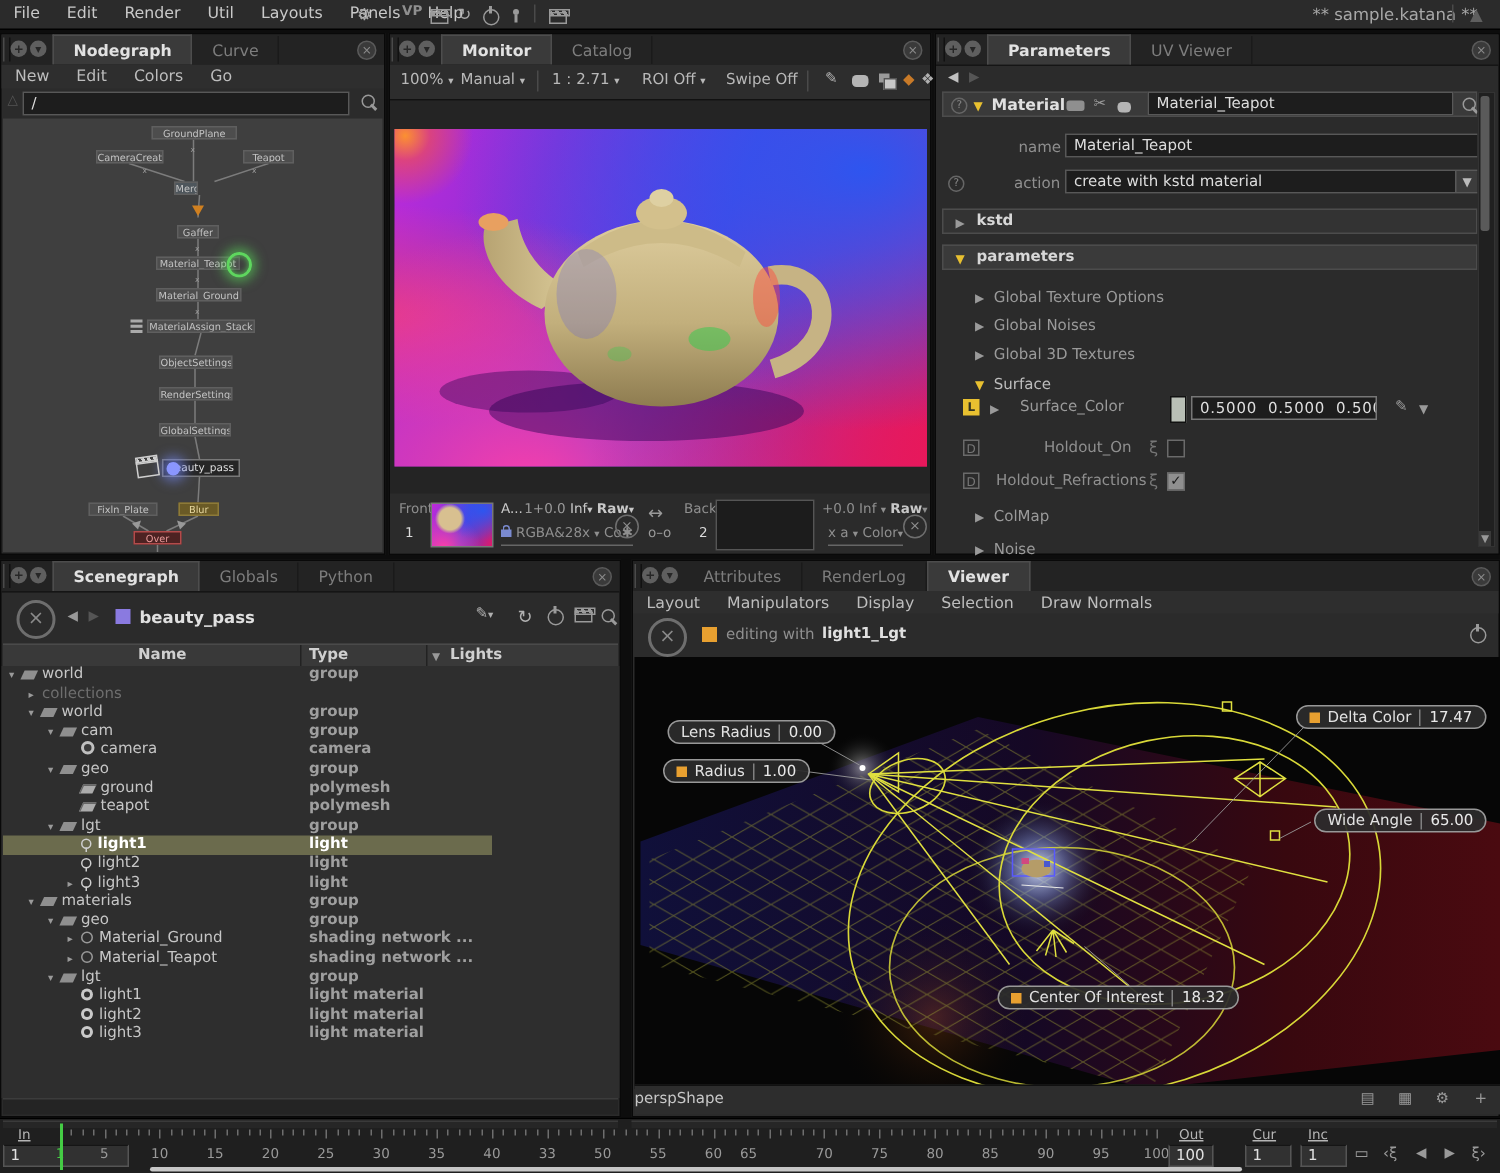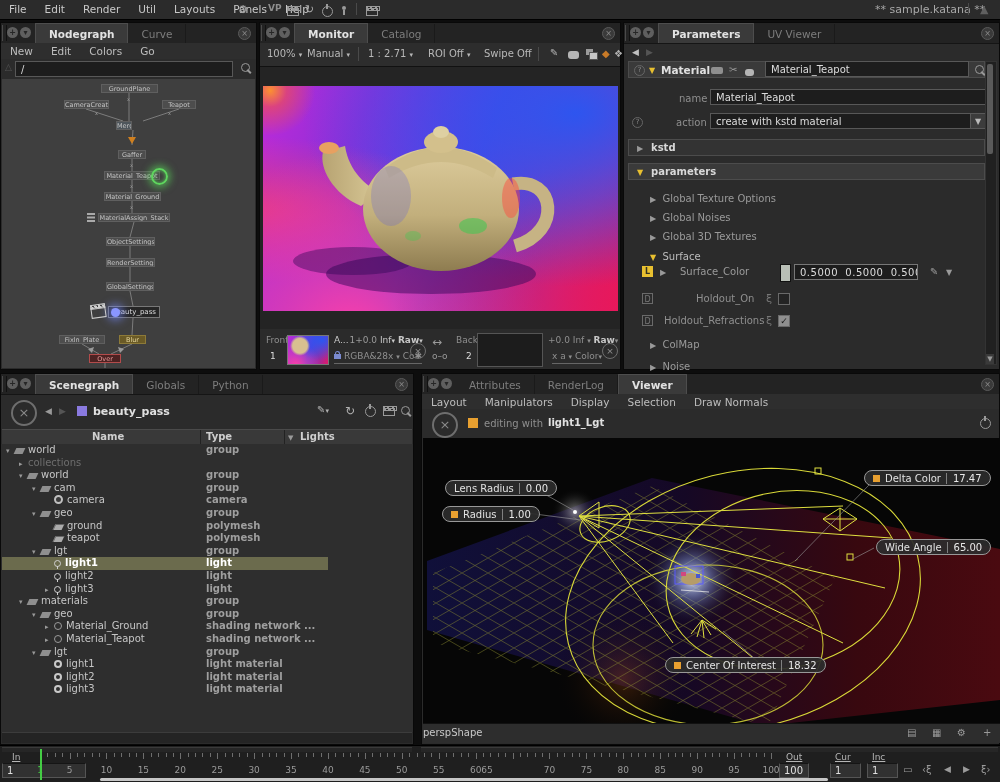--- a/index.html
+++ b/index.html
@@ -599,21 +599,21 @@
         <div class="tick" style="left: 305.818px; height: 3.5px;"></div>
         <div class="tick" style="left: 313.202px; height: 3.5px;"></div>
         <div class="tick" style="left: 320.586px; height: 3.5px;"></div>
         <div class="tick" style="left: 327.97px; height: 6px;"></div>
         <div class="tnum" style="left: 327.97px;">40</div>
         <div class="tick" style="left: 335.354px; height: 3.5px;"></div>
         <div class="tick" style="left: 342.737px; height: 3.5px;"></div>
         <div class="tick" style="left: 350.121px; height: 3.5px;"></div>
         <div class="tick" style="left: 357.505px; height: 3.5px;"></div>
         <div class="tick" style="left: 364.889px; height: 6px;"></div>
-        <div class="tnum" style="left: 364.889px;">45</div>
+        <div class="tnum" style="left: 364.889px;">33</div>
         <div class="tick" style="left: 372.273px; height: 3.5px;"></div>
         <div class="tick" style="left: 379.657px; height: 3.5px;"></div>
         <div class="tick" style="left: 387.04px; height: 3.5px;"></div>
         <div class="tick" style="left: 394.424px; height: 3.5px;"></div>
         <div class="tick" style="left: 401.808px; height: 6px;"></div>
         <div class="tnum" style="left: 401.808px;">50</div>
         <div class="tick" style="left: 409.192px; height: 3.5px;"></div>
         <div class="tick" style="left: 416.576px; height: 3.5px;"></div>
         <div class="tick" style="left: 423.96px; height: 3.5px;"></div>
         <div class="tick" style="left: 431.343px; height: 3.5px;"></div>
@@ -623,21 +623,21 @@
         <div class="tick" style="left: 453.495px; height: 3.5px;"></div>
         <div class="tick" style="left: 460.879px; height: 3.5px;"></div>
         <div class="tick" style="left: 468.263px; height: 3.5px;"></div>
         <div class="tick" style="left: 475.646px; height: 6px;"></div>
         <div class="tnum" style="left: 475.646px;">60</div>
         <div class="tick" style="left: 483.03px; height: 3.5px;"></div>
         <div class="tick" style="left: 490.414px; height: 3.5px;"></div>
         <div class="tick" style="left: 497.798px; height: 3.5px;"></div>
         <div class="tick" style="left: 505.182px; height: 3.5px;"></div>
         <div class="tick" style="left: 512.566px; height: 6px;"></div>
-        <div class="tnum" style="left: 487px;">65</div>
+        <div class="tnum" style="left: 499px;">65</div>
         <div class="tick" style="left: 519.949px; height: 3.5px;"></div>
         <div class="tick" style="left: 527.333px; height: 3.5px;"></div>
         <div class="tick" style="left: 534.717px; height: 3.5px;"></div>
         <div class="tick" style="left: 542.101px; height: 3.5px;"></div>
         <div class="tick" style="left: 549.485px; height: 6px;"></div>
         <div class="tnum" style="left: 549.485px;">70</div>
         <div class="tick" style="left: 556.869px; height: 3.5px;"></div>
         <div class="tick" style="left: 564.253px; height: 3.5px;"></div>
         <div class="tick" style="left: 571.636px; height: 3.5px;"></div>
         <div class="tick" style="left: 579.02px; height: 3.5px;"></div>

